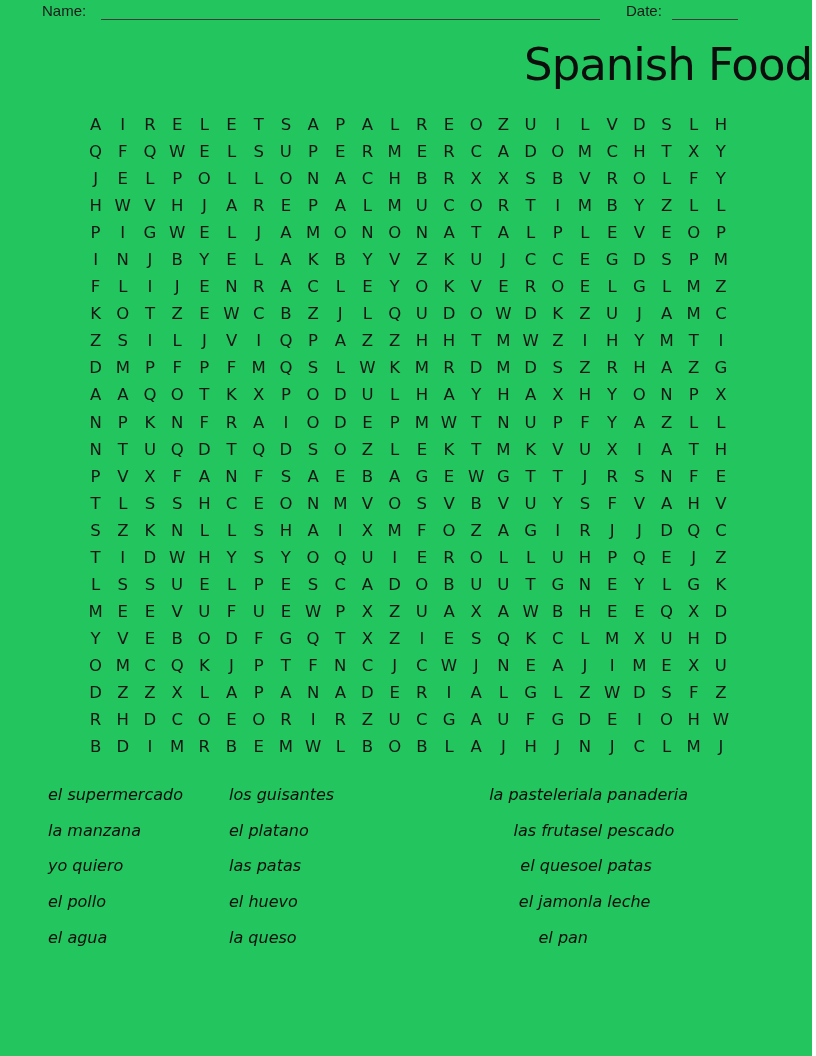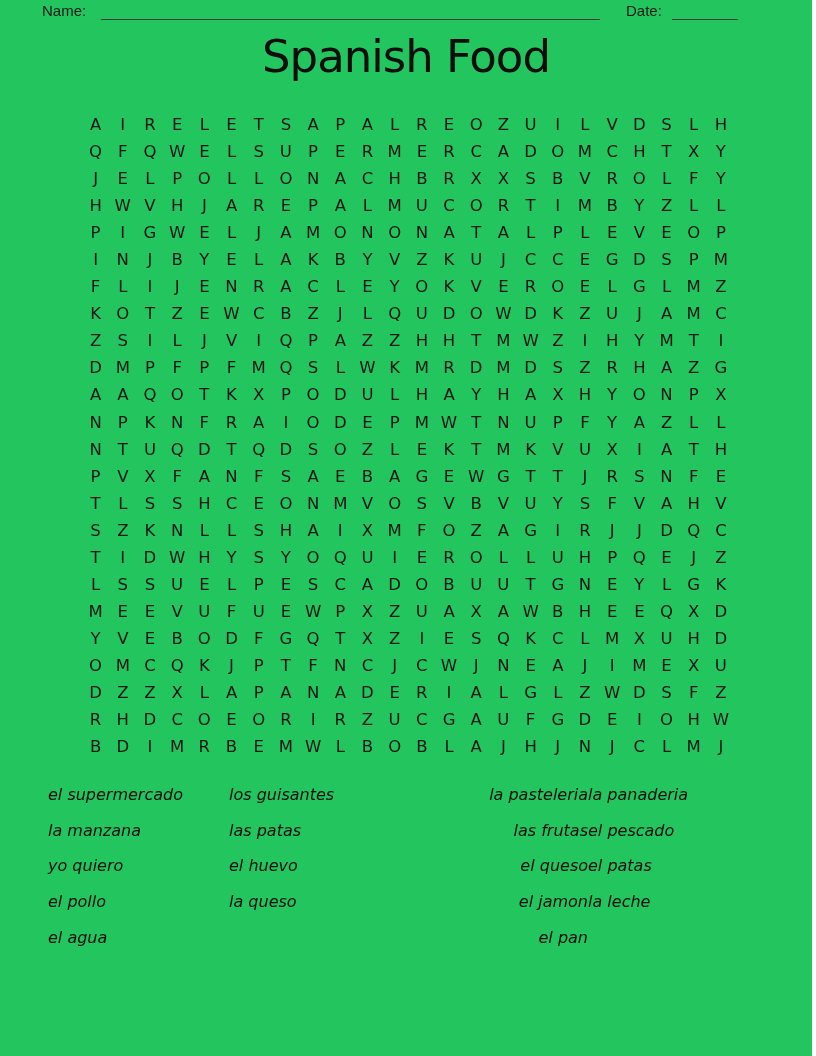--- a/index.html
+++ b/index.html
@@ -32,25 +32,25 @@
     top: 19px;
     height: 0;
     border-bottom: 1.4px solid #3a3a3a;
   }
   .name-line { left: 101px; width: 499px; }
   .date-line { left: 672px; width: 66px; }
 
   
   .title {
     position: absolute;
-    top: 30px;
+    top: 38px;
     left: 0;
     width: 100%;
     margin: 0;
-    text-align: center;
+    text-align: right;
     font-size: 45px;
     font-weight: 500;
     letter-spacing: -1px;
     color: #0d0d0d;
     font-family: "DejaVu Sans", "Liberation Sans", sans-serif;
   }
 
   
   .grid {
     position: absolute;
@@ -684,20 +684,21 @@
   <div class="word-bank">
       <div class="word-col">
         <div class="word">el supermercado</div>
         <div class="word">la manzana</div>
         <div class="word">yo quiero</div>
         <div class="word">el pollo</div>
         <div class="word">el agua</div>
       </div>
       <div class="word-col">
         <div class="word">los guisantes</div>
+        <div class="word">el platano</div>
         <div class="word">las patas</div>
         <div class="word">el huevo</div>
         <div class="word">la queso</div>
       </div>
       <div class="word-col">
         <div class="word">la pasteleria</div>
         <div class="word">las frutas</div>
         <div class="word">el queso</div>
         <div class="word">el jamon</div>
         <div class="word">el pan</div>

